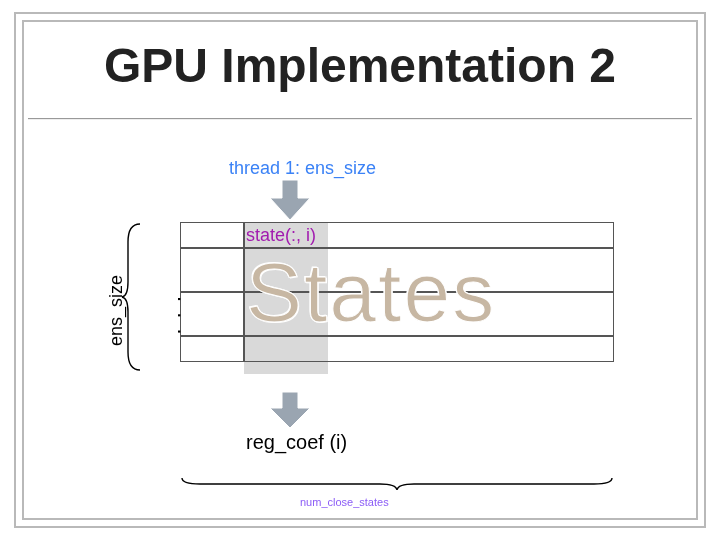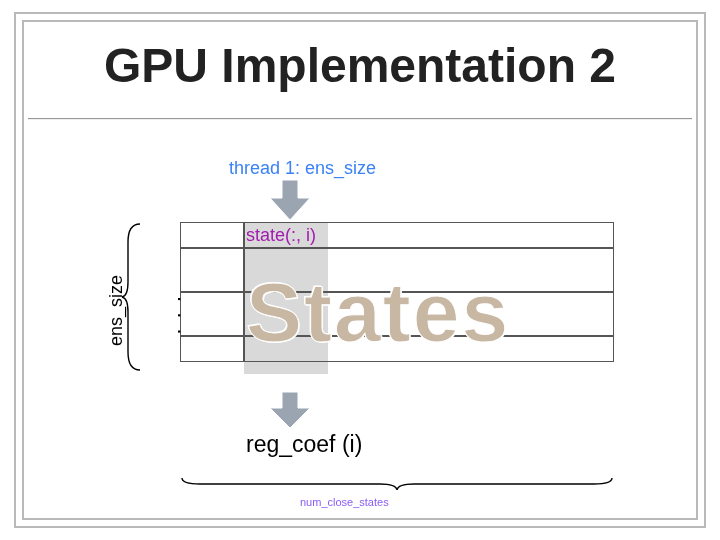--- a/index.html
+++ b/index.html
@@ -115,27 +115,26 @@
     transform: rotate(90deg);
     transform-origin: left top;
     color: #000;
   }
 
   .states-word {
     position: absolute;
     left: 246px;
     top: 244px;
     font-size: 84px;
-    font-weight: 700;
+    font-weight: 400;
     color: #c7b7a3;
     -webkit-text-stroke: 1px #fff;
     letter-spacing: 2px;
     z-index: 5;
     text-shadow: 1px 1px 0 #fff, -1px -1px 0 #fff;
-    margin-top: 20px;
   }
 
   .left-bracket {
     position: absolute;
     left: 120px;
     top: 222px;
     width: 22px;
     height: 150px;
   }
   .left-bracket-svg { display: block; }
@@ -146,21 +145,21 @@
     transform: rotate(-90deg);
     transform-origin: left top;
     font-size: 18px;
     color: #000;
   }
 
   .reg-label {
     position: absolute;
     left: 246px;
     top: 430px;
-    font-size: 23px;
+    font-size: 20px;
     color: #000;
     line-height: 1.25;
   }
   .bottom-bracket {
     position: absolute;
     left: 180px;
     top: 476px;
     width: 434px;
     height: 16px;
   }

